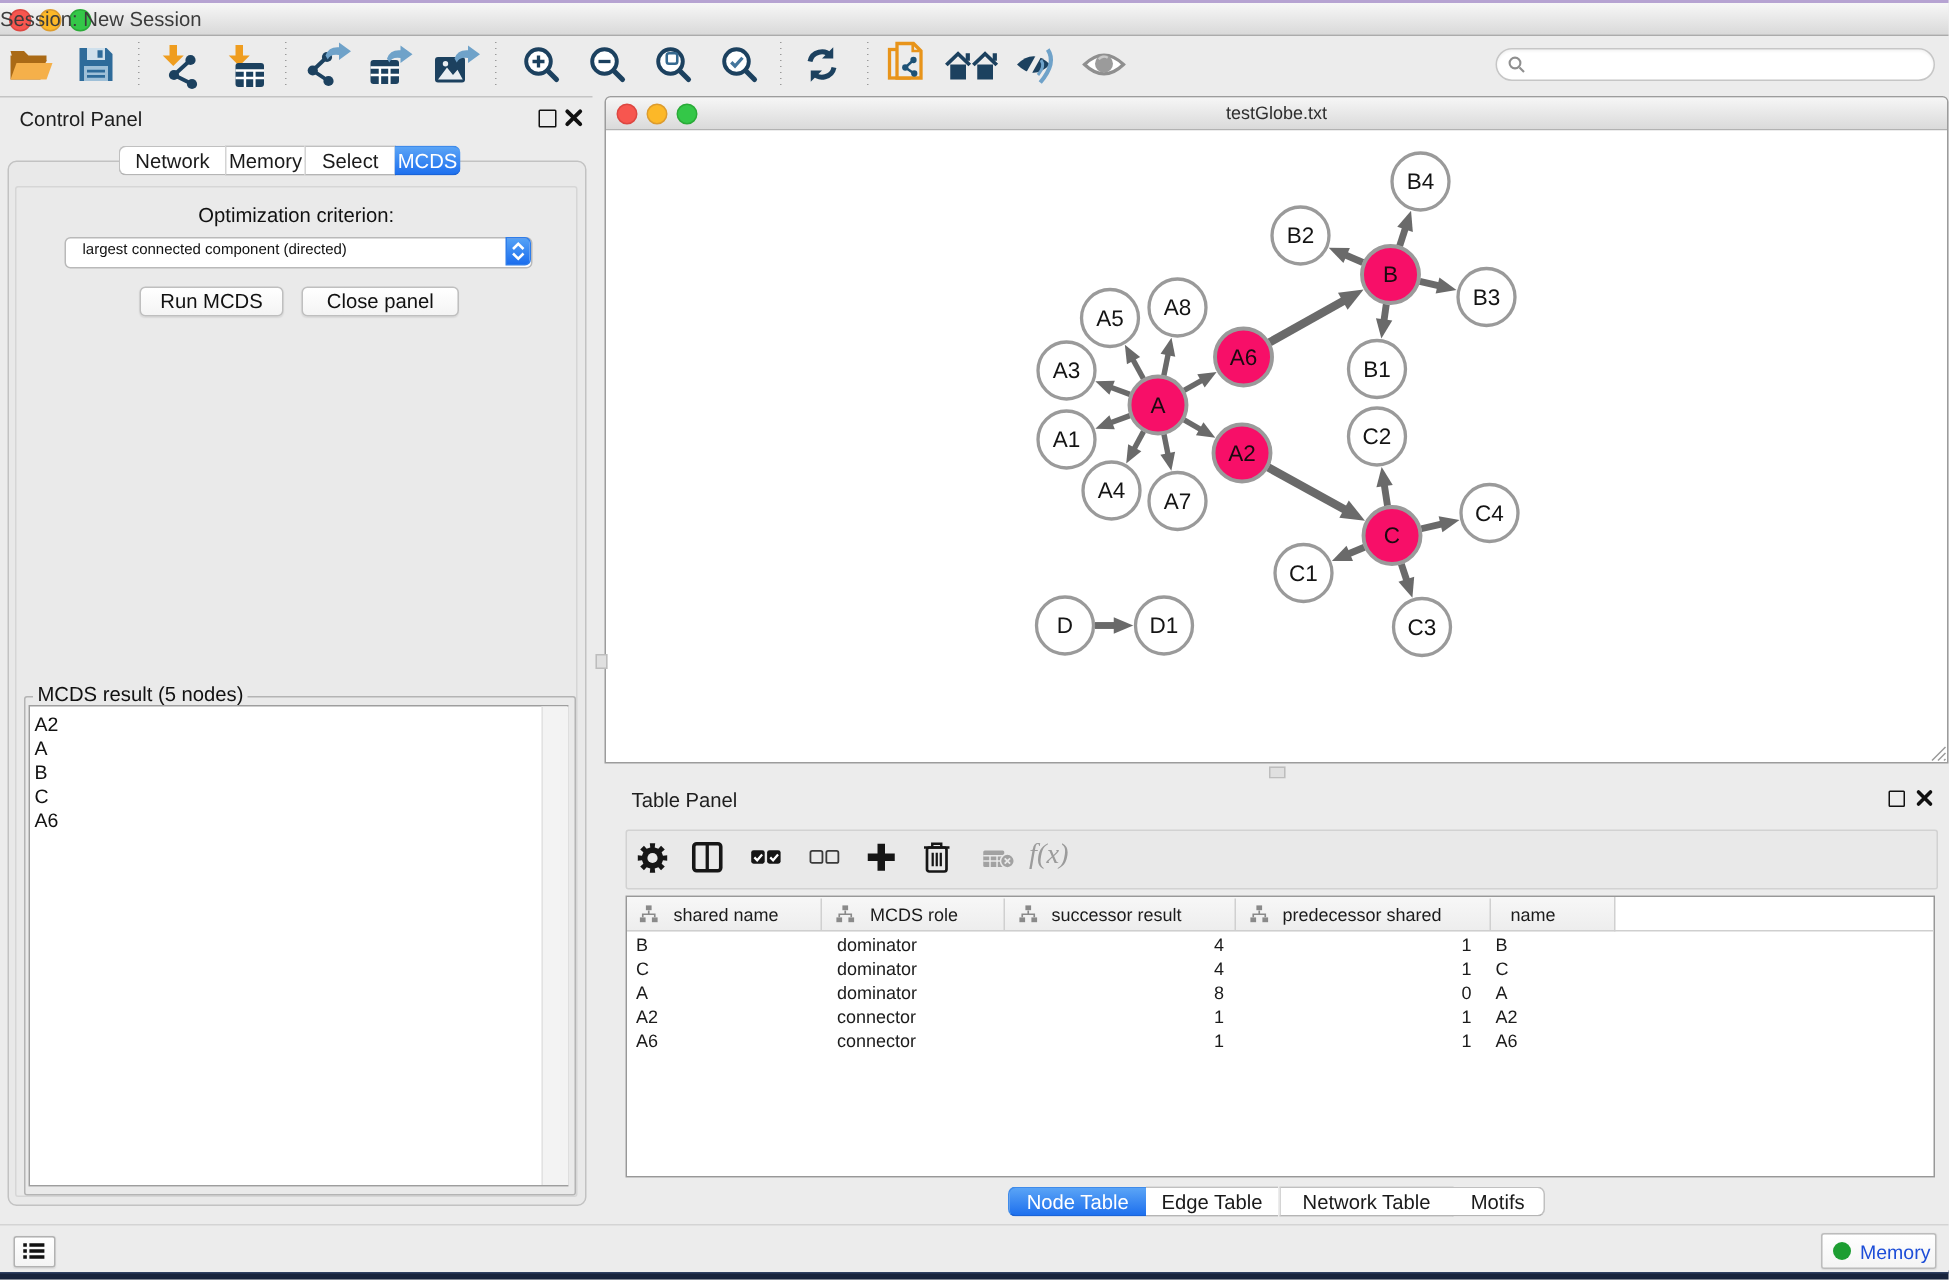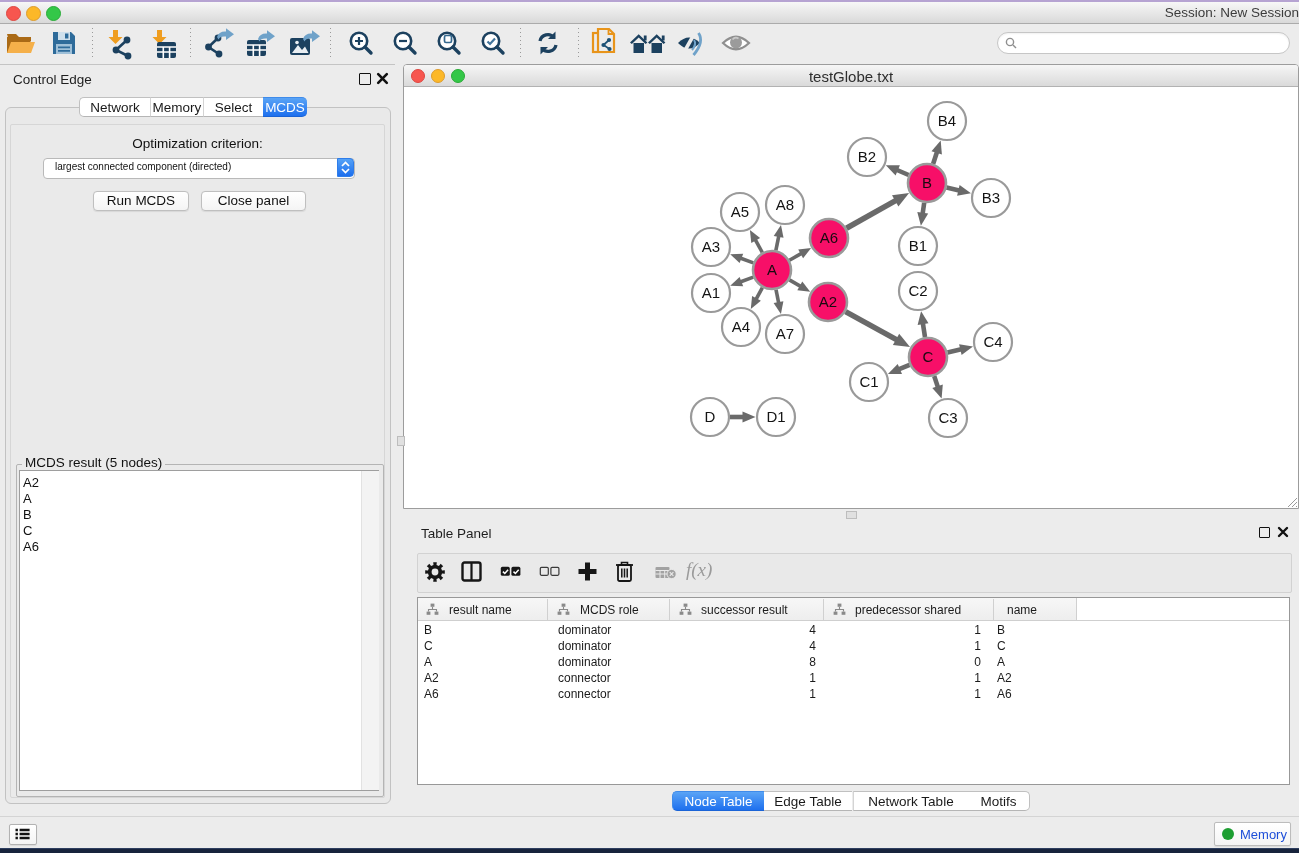--- a/index.html
+++ b/index.html
@@ -20,21 +20,21 @@
 
 <div class="abs" style="left:0;top:0;width:1299px;height:2px;background:#b6a3d2"></div>
 <div class="abs" style="left:0;top:847px;width:1299px;height:6px;background:#17233c"></div>
 <div class="abs" style="left:0;top:847px;width:1299px;height:2px;background:#2e3f60"></div>
 
 <div class="abs" style="left:0;top:2px;width:1299px;height:21px;
  background:linear-gradient(#f7f7f7,#d9d9d9);border-bottom:1px solid #ababab"></div>
 <div class="tl" style="left:6px;top:6px;background:#f7564f;border:0.5px solid #dd4741"></div>
 <div class="tl" style="left:26px;top:6px;background:#fcb828;border:0.5px solid #dd9c2d"></div>
 <div class="tl" style="left:46px;top:6px;background:#34c748;border:0.5px solid #2aab38"></div>
-<div class="abs" style="left:0;top:5px;width:1299px;text-align:right;font-size:13.5px;color:#3c3c3c">Session: New Session</div>
+<div class="abs" style="left:0;top:5px;width:1299px;text-align:left;font-size:13.5px;color:#3c3c3c">Session: New Session</div>
 
 <div class="abs" style="left:0;top:24px;width:1299px;height:40px;background:#ececec"></div>
 <div class="abs" style="left:92px;top:28px;width:1px;height:32px;background:repeating-linear-gradient(#9a9a9a 0 1px,transparent 1px 4px)"></div>
 <div class="abs" style="left:190px;top:28px;width:1px;height:32px;background:repeating-linear-gradient(#9a9a9a 0 1px,transparent 1px 4px)"></div>
 <div class="abs" style="left:330px;top:28px;width:1px;height:32px;background:repeating-linear-gradient(#9a9a9a 0 1px,transparent 1px 4px)"></div>
 <div class="abs" style="left:520px;top:28px;width:1px;height:32px;background:repeating-linear-gradient(#9a9a9a 0 1px,transparent 1px 4px)"></div>
 <div class="abs" style="left:578px;top:28px;width:1px;height:32px;background:repeating-linear-gradient(#9a9a9a 0 1px,transparent 1px 4px)"></div>
 
 <svg class="abs" style="left:5px;top:29px" width="32" height="28" viewBox="0 0 32 28">
  <path d="M2 5 h9 l3 3 h12 v4 H4 z" fill="#aa6a16"></path>
@@ -139,21 +139,21 @@
 </svg>
 
 <div class="abs" style="left:997px;top:32px;width:291px;height:20px;background:#fff;
  border:1px solid #c6c6c6;border-radius:11px;box-shadow:inset 0 1px 2px rgba(0,0,0,0.06)"></div>
 <svg class="abs" style="left:1004px;top:36px" width="14" height="14" viewBox="0 0 14 14">
  <circle cx="6" cy="6" r="3.6" fill="none" stroke="#8f8f8f" stroke-width="1.4"></circle>
  <path d="M9 9 l3 3" stroke="#8f8f8f" stroke-width="1.4"></path>
 </svg>
 
 <div class="abs" style="left:0;top:64px;width:395px;height:752px;background:#ececec;border-top:1px solid #c4c4c4"></div>
-<div class="abs" style="left:13px;top:72px;font-size:13.5px;color:#1e1e1e">Control Edge</div>
+<div class="abs" style="left:13px;top:72px;font-size:13.5px;color:#1e1e1e">Control Panel</div>
 <div class="abs" style="left:359px;top:73px;width:10px;height:10px;border:1.6px solid #111;border-radius:1px"></div>
 <svg class="abs" style="left:376px;top:72px" width="13" height="13" viewBox="0 0 13 13">
  <path d="M2.2 2.2 L10.8 10.8 M10.8 2.2 L2.2 10.8" stroke="#111" stroke-width="2.6" stroke-linecap="round"></path>
 </svg>
 
 <div class="abs" style="left:5px;top:107px;width:384px;height:695px;background:#e9e9e9;
  border:1px solid #c2c2c2;border-radius:6px"></div>
 <div class="abs" style="left:10px;top:124px;width:373px;height:672px;background:#eaeaea;
  border:1px solid #d6d6d6;border-radius:2px"></div>
 
@@ -181,21 +181,21 @@
 <div class="abs" style="left:361px;top:471px;width:17px;height:319px;background:#f3f3f3;border-left:1px solid #e2e2e2"></div>
 <div class="abs" style="left:23px;top:475px;font-size:13px;color:#111;line-height:16px">A2<br>A<br>B<br>C<br>A6</div>
 
 <div class="abs" style="left:403px;top:64px;width:896px;height:445px;background:#fff;
  border:1px solid #9c9c9c;border-radius:4px 4px 0 0;box-sizing:border-box"></div>
 <div class="abs" style="left:404px;top:65px;width:894px;height:21px;
  background:linear-gradient(#f6f6f6,#dadada);border-bottom:1px solid #b2b2b2;border-radius:3px 3px 0 0"></div>
 <div class="tl" style="left:411px;top:69px;width:12px;height:12px;background:#f7564f;border:0.5px solid #dd4741"></div>
 <div class="tl" style="left:431px;top:69px;width:12px;height:12px;background:#fcb828;border:0.5px solid #dd9c2d"></div>
 <div class="tl" style="left:451px;top:69px;width:12px;height:12px;background:#34c748;border:0.5px solid #2aab38"></div>
-<div class="abs" style="left:404px;top:68px;width:894px;text-align:center;font-size:15px;color:#2e2e2e">testGlobe.txt</div>
+<div class="abs" style="left:404px;top:68px;width:894px;text-align:center;font-size:12px;color:#2e2e2e">testGlobe.txt</div>
 <svg class="abs" style="left:1286px;top:496px" width="12" height="12" viewBox="0 0 12 12">
  <path d="M2 11 L11 2 M6 11 L11 6 M10 11 L11 10" stroke="#9a9a9a" stroke-width="1"></path>
 </svg>
 
 <div class="abs" style="left:397px;top:436px;width:6px;height:8px;background:#e0e0e0;border:1px solid #bdbdbd"></div>
 <div class="abs" style="left:846px;top:511px;width:9px;height:6px;background:#e0e0e0;border:1px solid #bdbdbd"></div>
 <svg style="position:absolute;left:404px;top:87px" width="895" height="421" viewBox="404 87 895 421" font-family="Liberation Sans, sans-serif">
     <line x1="762.3" y1="252.5" x2="754.7" y2="238.7" stroke="#6a6a6a" stroke-width="3.6"></line>
     <polygon points="749.9,229.9 760.1,238.0 751.3,242.9" fill="#6a6a6a"></polygon>
     <line x1="775.9" y1="250.4" x2="779.0" y2="234.9" stroke="#6a6a6a" stroke-width="3.6"></line>
@@ -346,21 +346,21 @@
     <rect x="0.6" y="8.6" width="3.8" height="3.2" fill="#8a8a8a"></rect>
     <rect x="8.6" y="8.6" width="3.8" height="3.2" fill="#8a8a8a"></rect>
     <path d="M6.5 4 v2.5 M2.5 8.5 V6.5 h8 v2" stroke="#8a8a8a" stroke-width="1.1" fill="none"></path>
   </svg>
 <svg class="abs" style="left:833px;top:603px" width="13" height="13" viewBox="0 0 13 13">
     <rect x="4.6" y="0.6" width="3.8" height="3.2" fill="#8a8a8a"></rect>
     <rect x="0.6" y="8.6" width="3.8" height="3.2" fill="#8a8a8a"></rect>
     <rect x="8.6" y="8.6" width="3.8" height="3.2" fill="#8a8a8a"></rect>
     <path d="M6.5 4 v2.5 M2.5 8.5 V6.5 h8 v2" stroke="#8a8a8a" stroke-width="1.1" fill="none"></path>
   </svg>
-<div class="cell" style="left:449px;top:603px">result name</div>
+<div class="cell" style="left:449px;top:603px">shared name</div>
 <div class="cell" style="left:580px;top:603px">MCDS role</div>
 <div class="cell" style="left:701px;top:603px">successor result</div>
 <div class="cell" style="left:855px;top:603px">predecessor shared</div>
 <div class="cell" style="left:1007px;top:603px">name</div>
 <div class="cell" style="left:424px;top:623px">B</div>
 <div class="cell" style="left:558px;top:623px">dominator</div>
 <div class="cell" style="left:746px;top:623px;width:70px;text-align:right">4</div>
 <div class="cell" style="left:911px;top:623px;width:70px;text-align:right">1</div>
 <div class="cell" style="left:997px;top:623px">B</div>
 <div class="cell" style="left:424px;top:639px">C</div>

